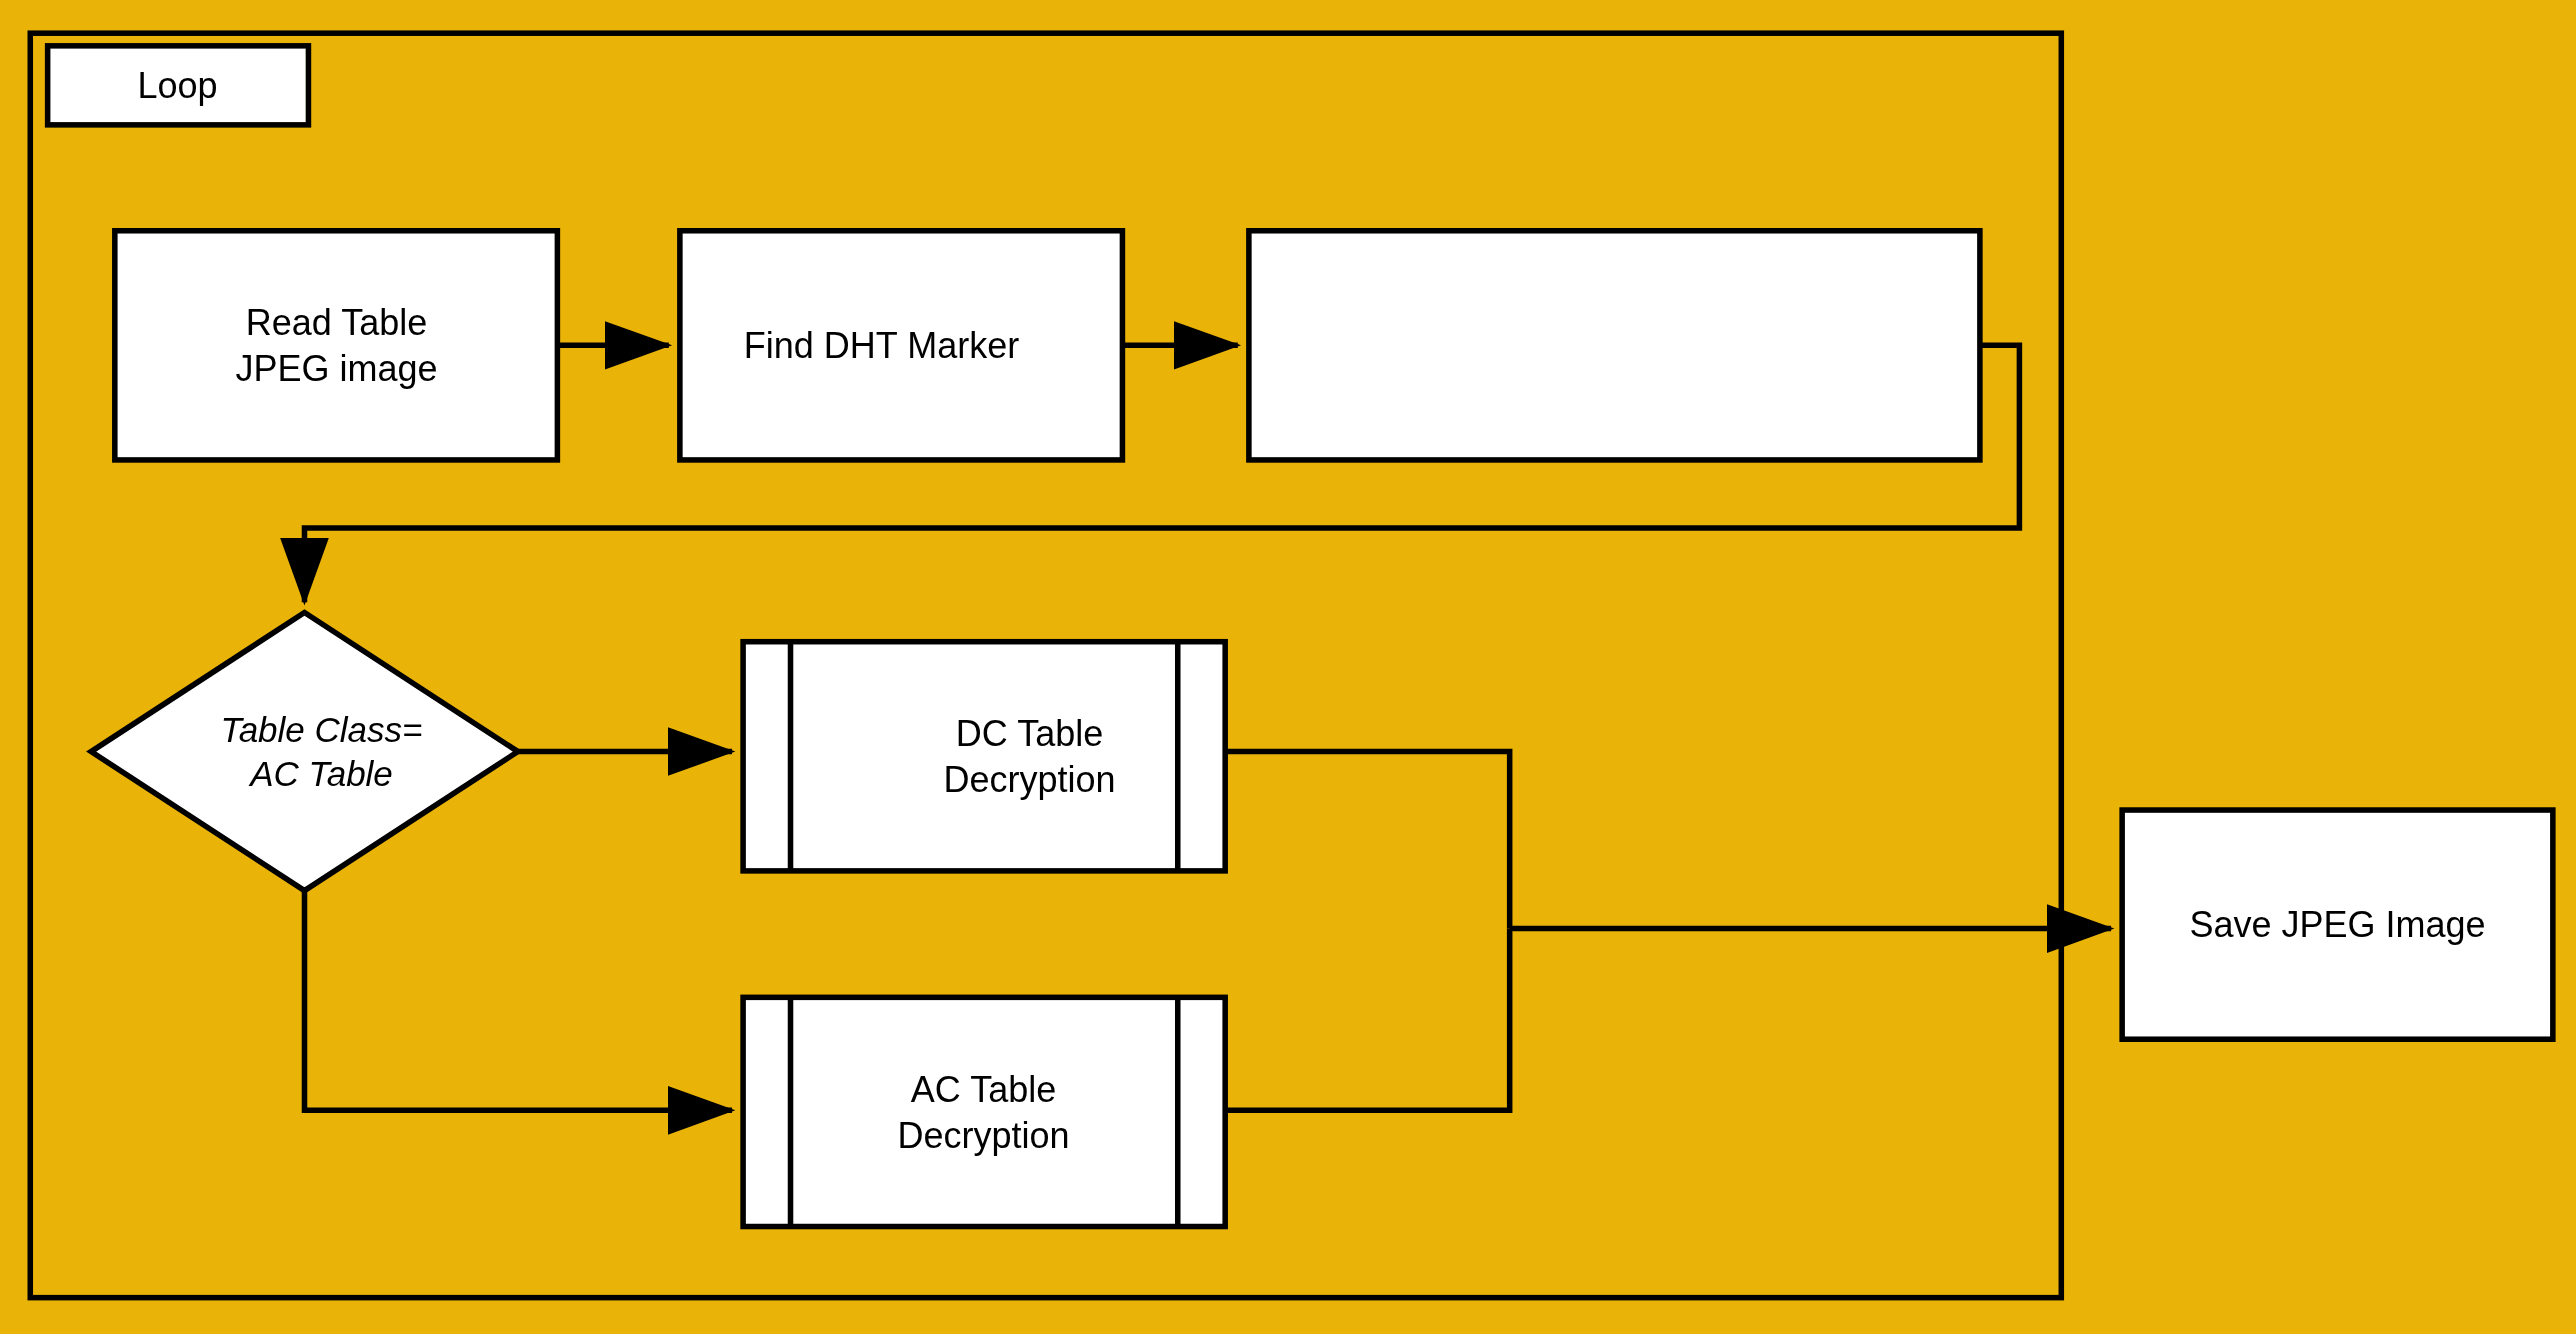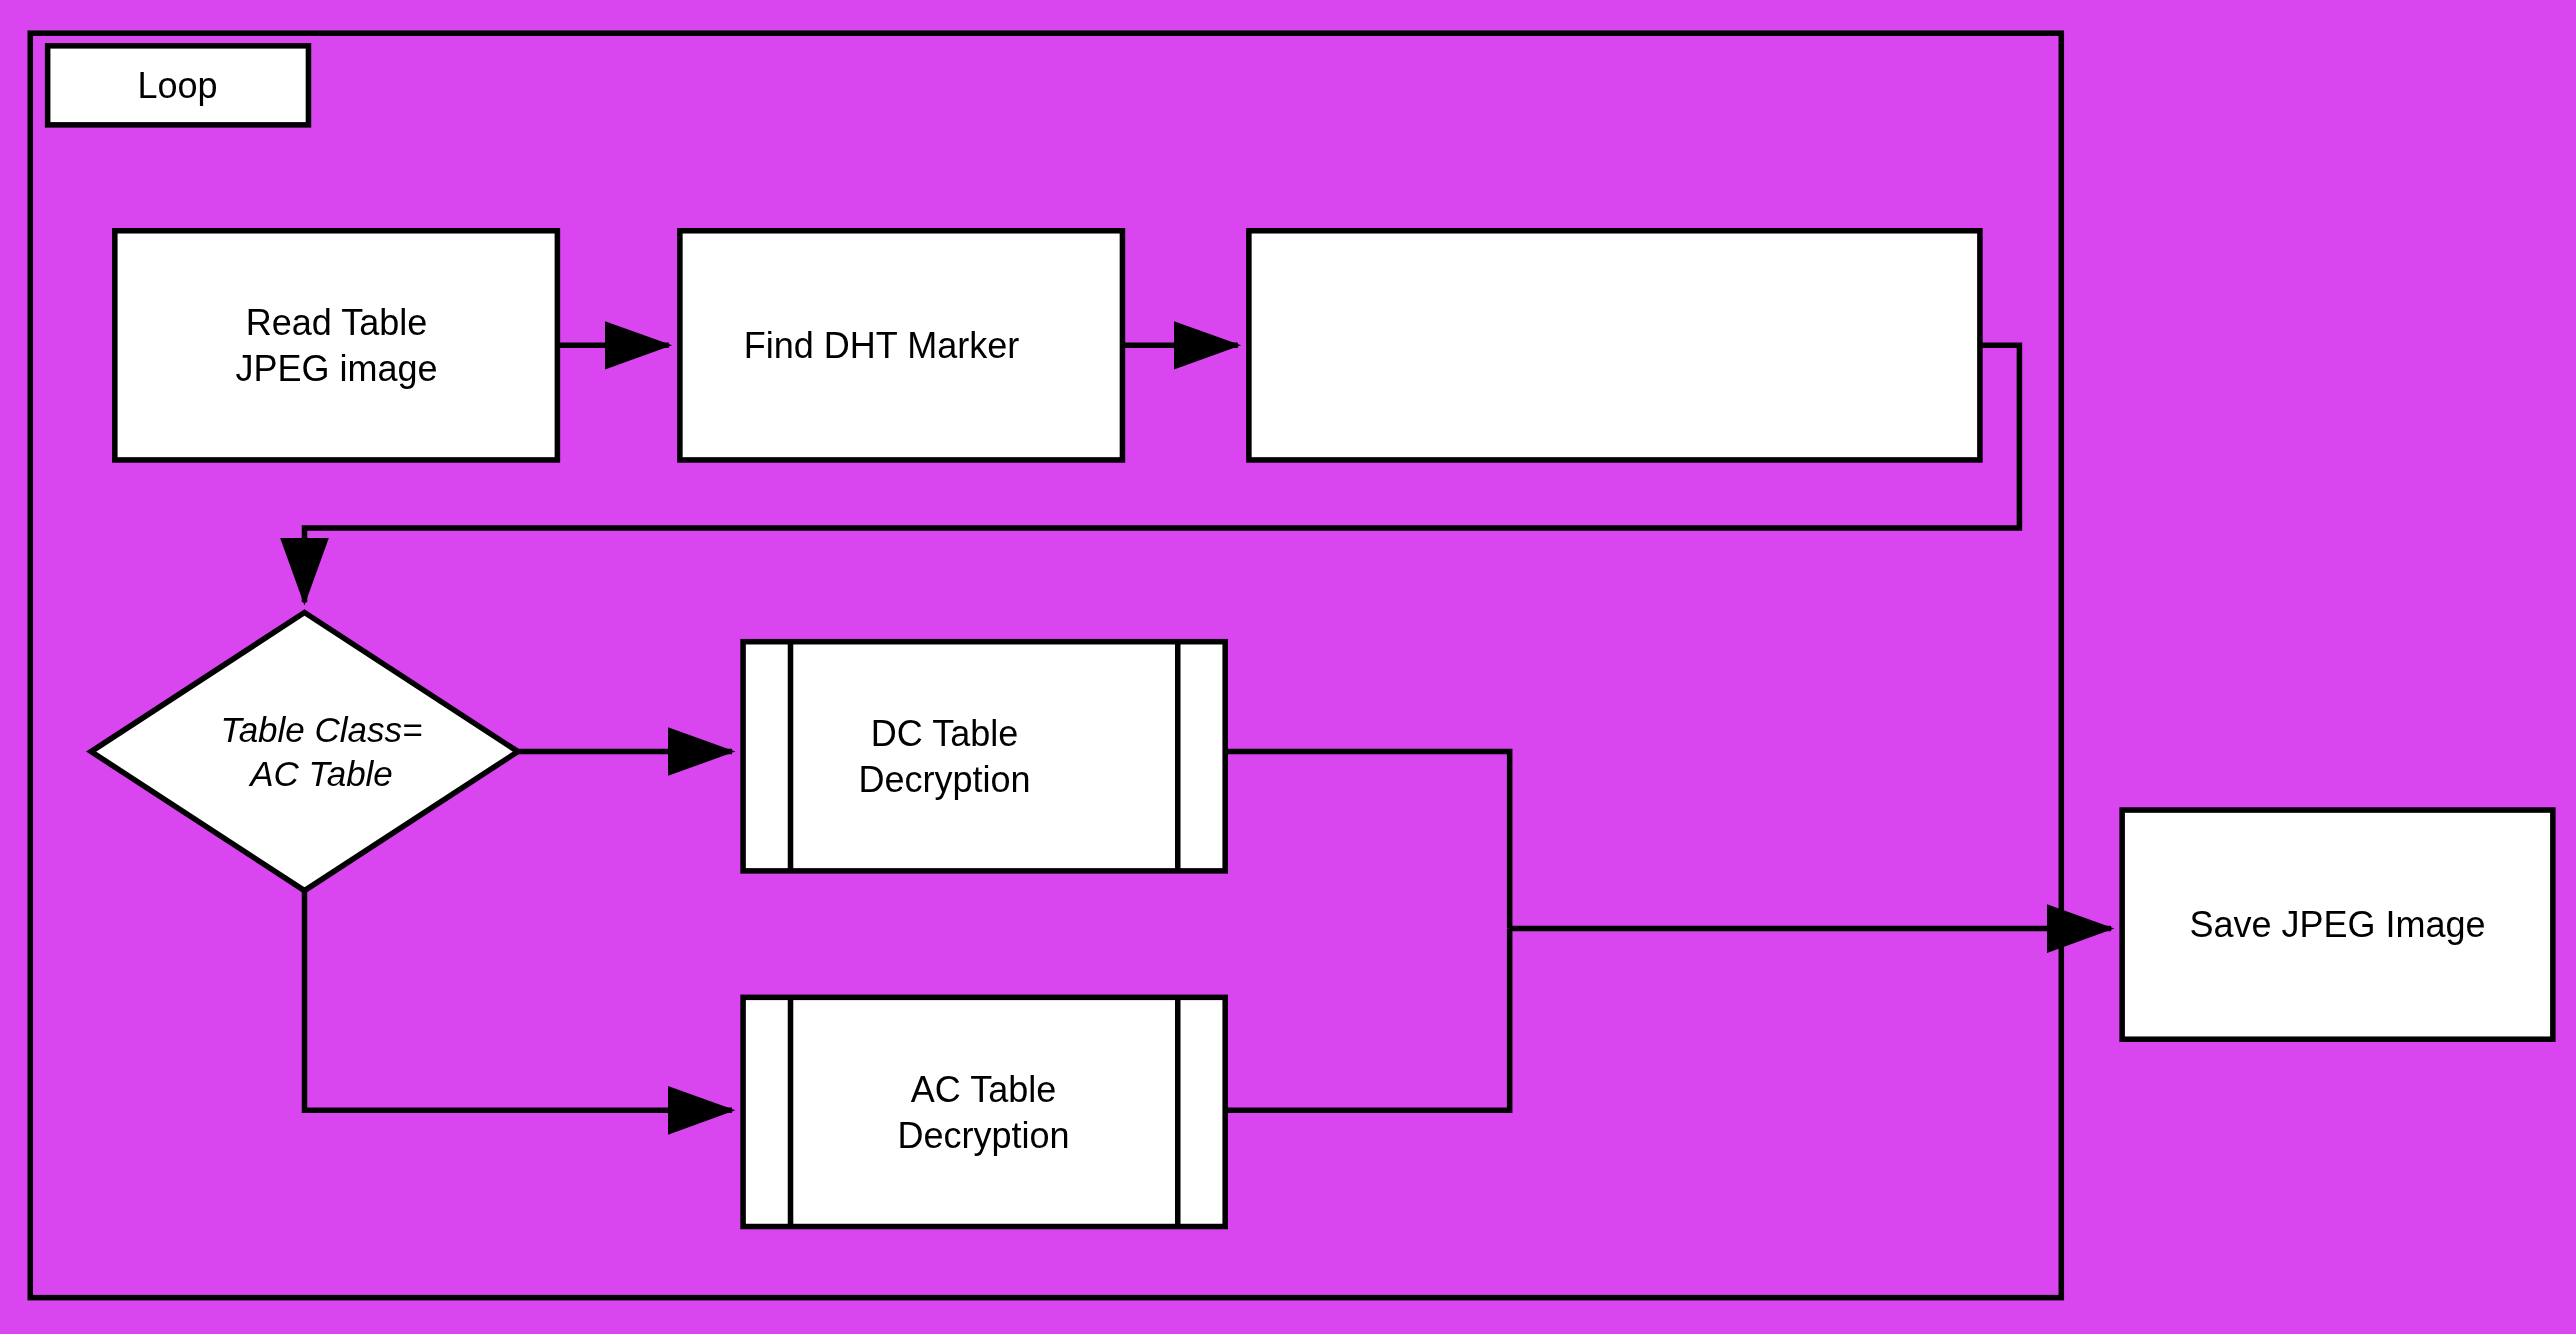--- a/index.html
+++ b/index.html
@@ -7,21 +7,21 @@
     padding: 0;
     background: #ffffff;
   }
   body {
     font-family: "Liberation Sans", sans-serif;
   }
   #canvas {
     position: relative;
     width: 2576px;
     height: 1334px;
-    background: #d946ef;
+    background: #eab308;
     overflow: hidden;
   }
   #flow-svg {
     position: absolute;
     top: 0;
     left: 0;
     width: 2576px;
     height: 1334px;
   }
   .node-label {
@@ -97,21 +97,21 @@
 
   <div class="node-label lbl-proc" style="left:115px; top:231px; width:443px; height:229px;">Read Table
 JPEG image</div>
 
   <div class="node-label lbl-proc" style="left:660px; top:231px; width:443px; height:229px;">Find DHT Marker</div>
 
 
   <div class="node-label lbl-decision" style="left:124px; top:673px; width:395px; height:158px;font-style:italic;">Table Class=
 AC Table</div>
 
-  <div class="node-label lbl-sub" style="left:751px; top:642px; width:387px; height:229px;">DC Table
+  <div class="node-label lbl-sub" style="left:836px; top:642px; width:387px; height:229px;">DC Table
 Decryption</div>
 
   <div class="node-label lbl-sub" style="left:790px; top:998px; width:387px; height:229px;">AC Table
 Decryption</div>
 
   <div class="node-label lbl-write" style="left:2122px; top:810px; width:431px; height:229px;">Save JPEG Image</div>
 
 </div>
 
 

